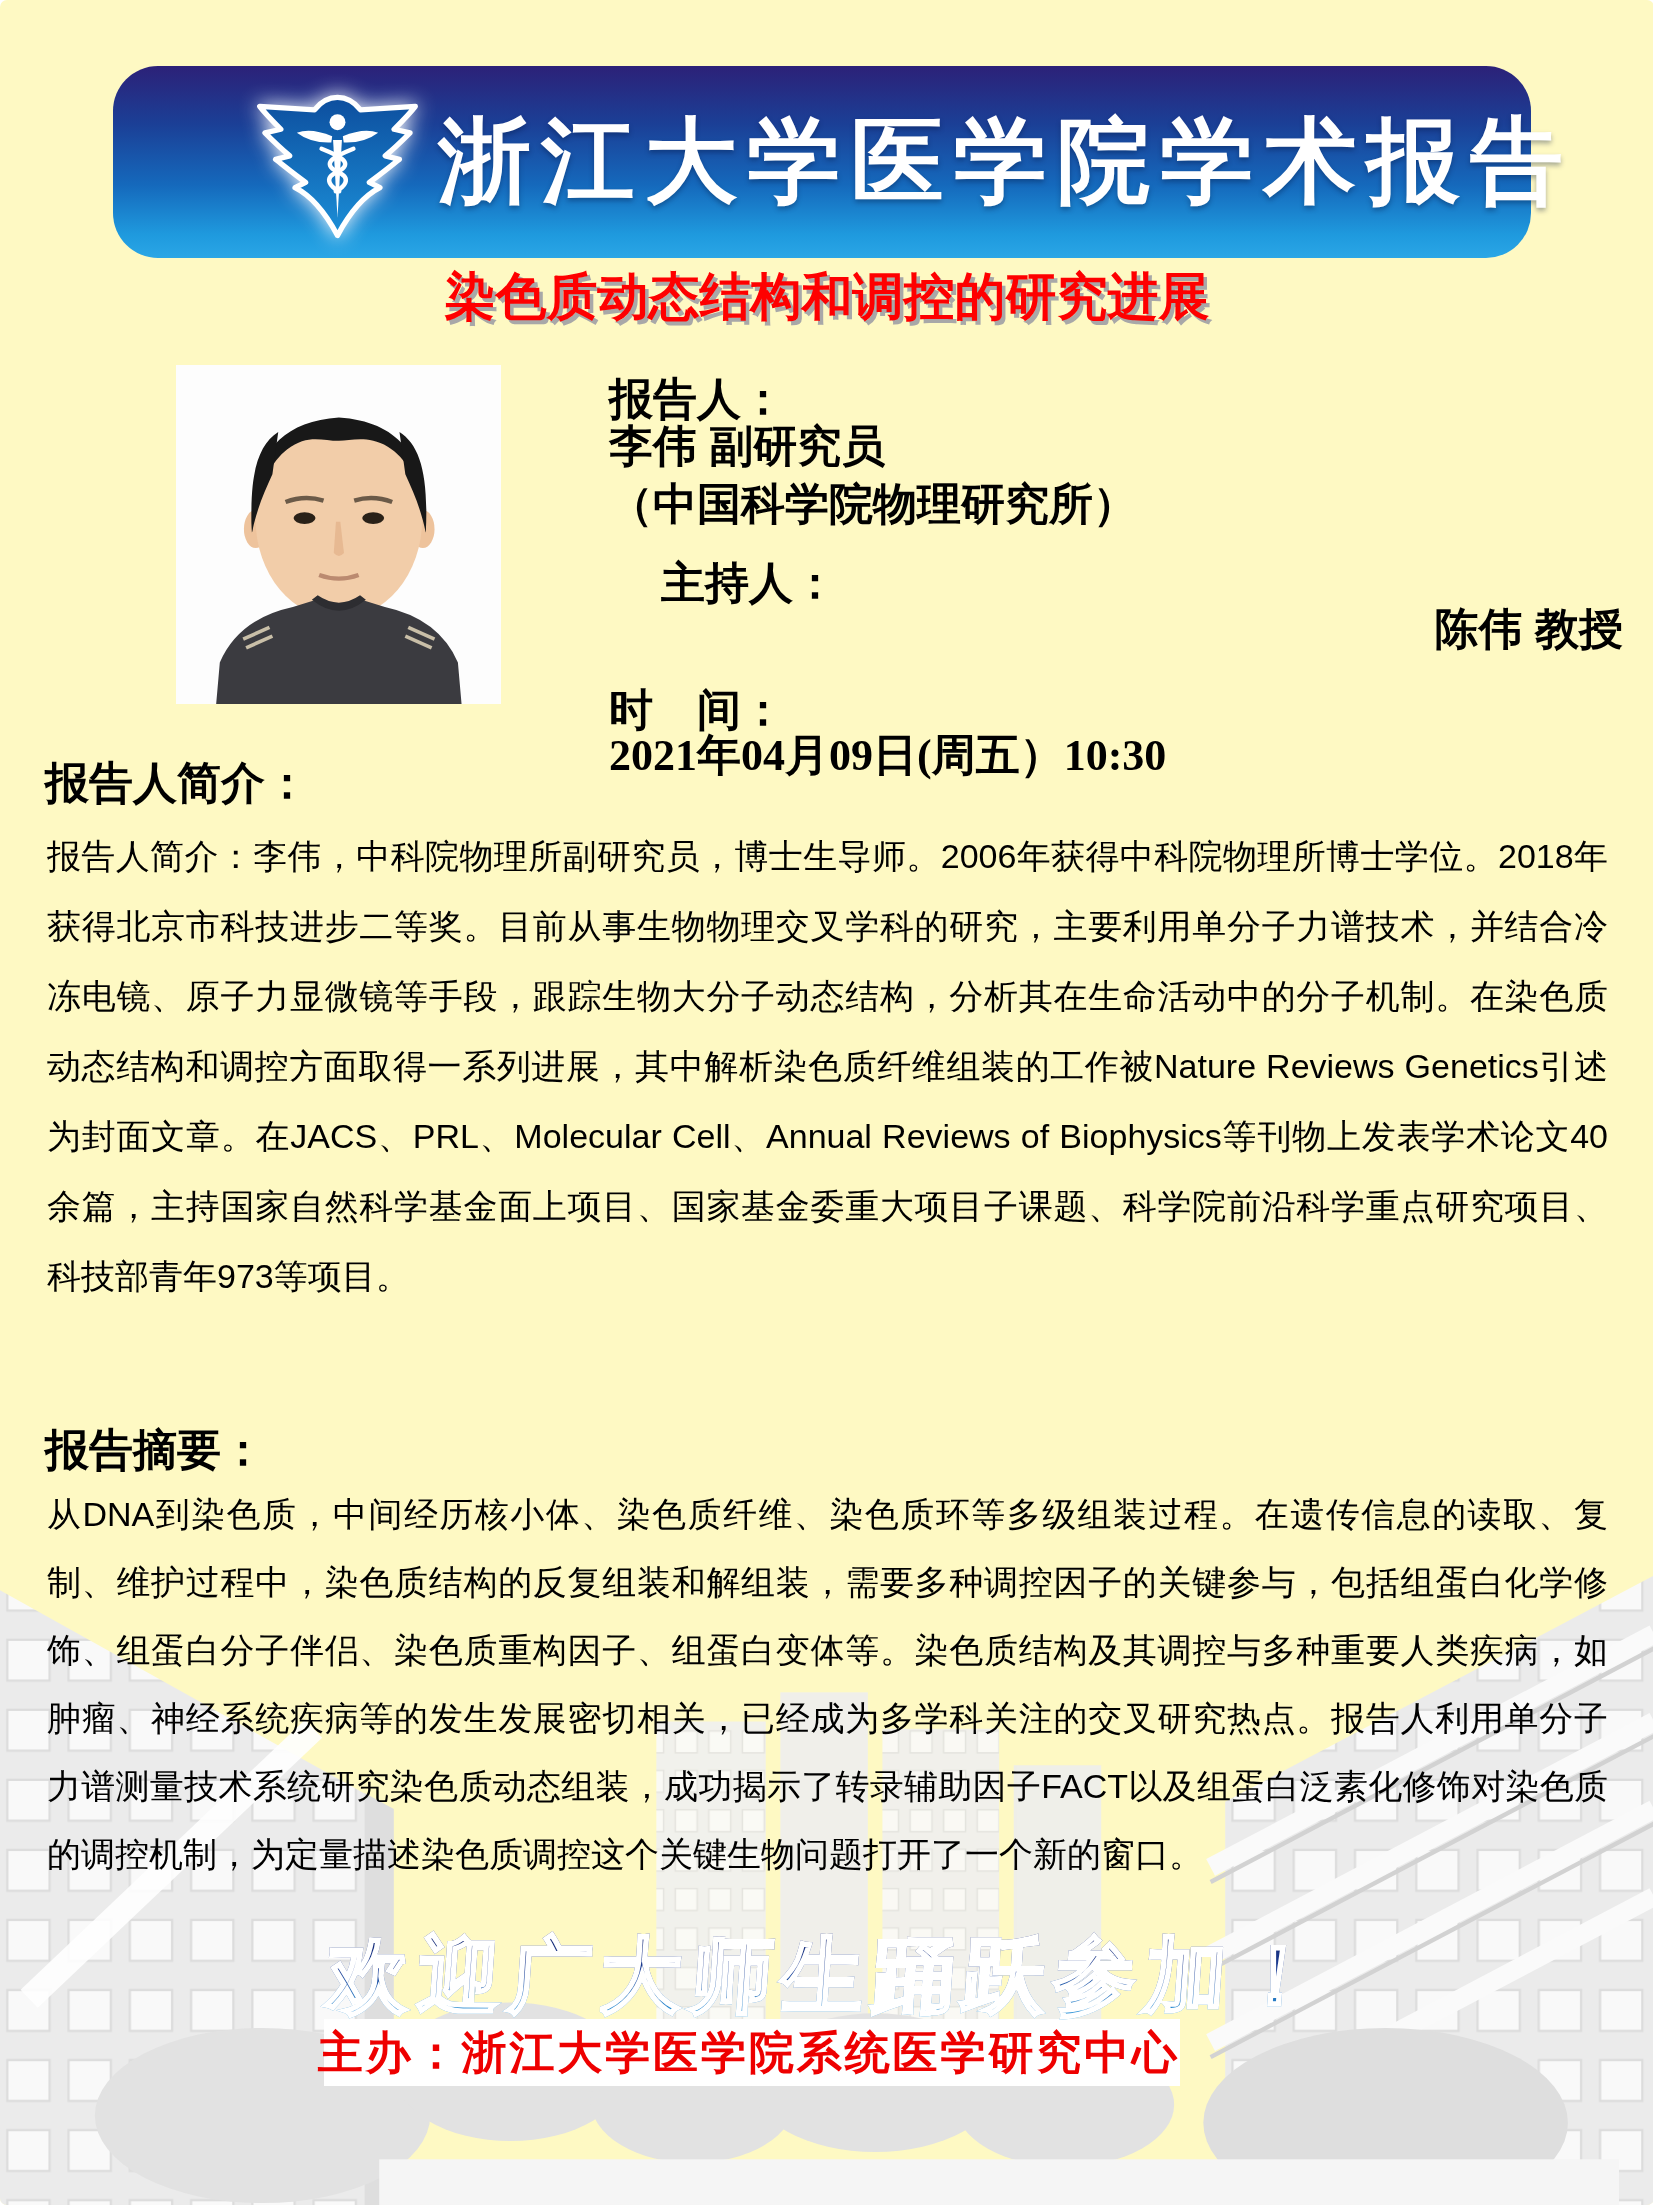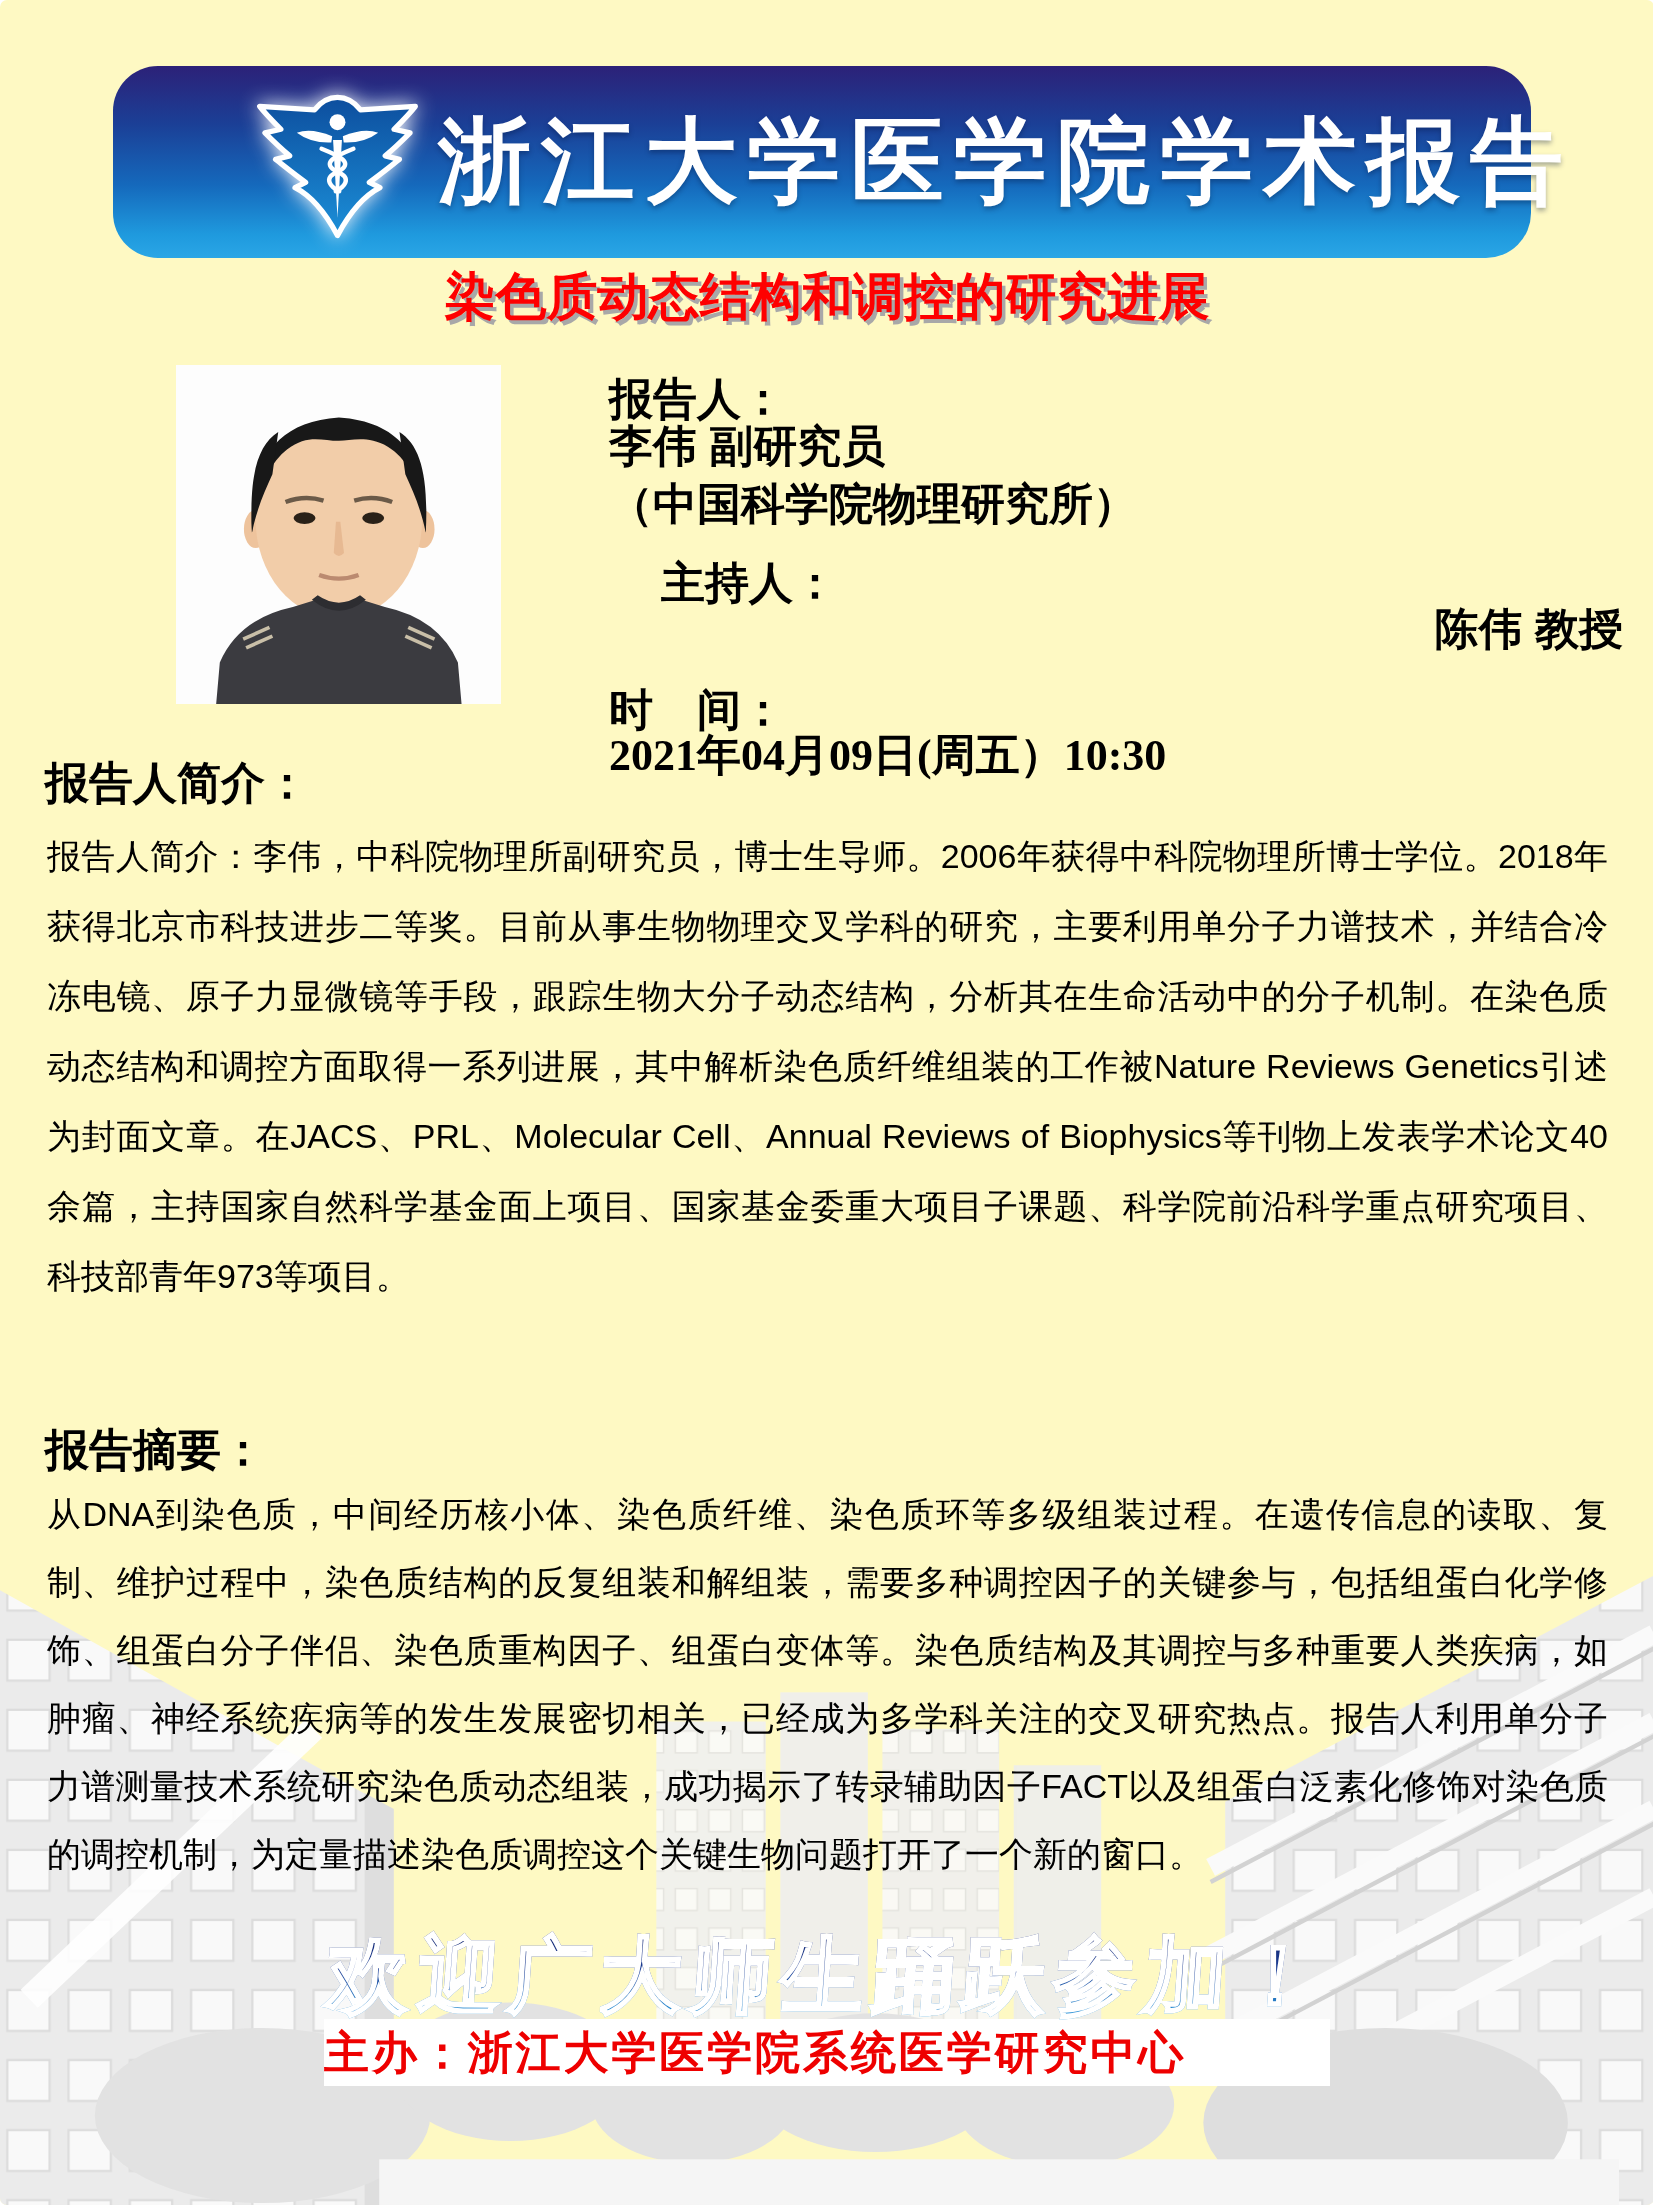--- a/index.html
+++ b/index.html
@@ -46,22 +46,22 @@
 
   .welcome { position:absolute; left:0; right:0; top:1922px; z-index:3; text-align:center;
              font-size:82px; font-weight:700; letter-spacing:8.8px; white-space:nowrap;
              transform:skewX(-4deg); color:#1e5fb0; }
   @supports ((-webkit-background-clip:text) or (background-clip:text)) {
     .welcome { background:linear-gradient(180deg,#172467 0%,#1c3f97 45%,#2b8fd4 80%,#3fb0ea 100%);
                -webkit-background-clip:text; background-clip:text; color:transparent;
                -webkit-text-stroke:2.9px #ffffff; }
   }
 
-  .organizer-band { position:absolute; left:324px; top:2019px; width:1006px; height:67px; z-index:2;
-                    background:#ffffff; display:flex; align-items:center; justify-content:flex-start; }
+  .organizer-band { position:absolute; left:324px; top:2019px; width:856px; height:67px; z-index:2;
+                    background:#ffffff; display:flex; align-items:center; justify-content:flex-end; }
   .organizer { font-size:45px; font-weight:700; color:#ee0000; letter-spacing:2.9px; white-space:nowrap; }
 </style>
 </head>
 <body>
 
 <div class="poster">
 
   <svg class="watermark" viewBox="0 0 2268 984" preserveAspectRatio="none" aria-hidden="true">
     <defs>
       <pattern id="winL" width="84" height="96" patternUnits="userSpaceOnUse">

